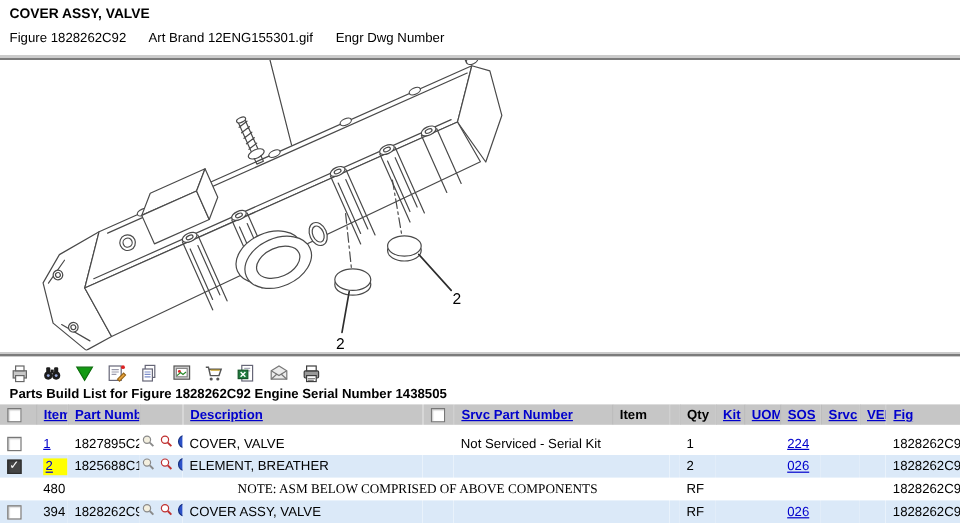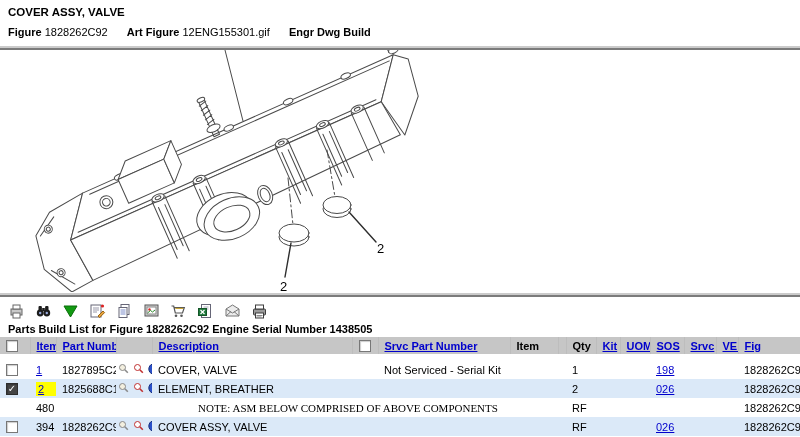--- a/index.html
+++ b/index.html
@@ -6,21 +6,21 @@
   html,body { margin:0; padding:0; }
   body {
     width:800px; height:437px; overflow:hidden;
     background:#fff; color:#000;
     font-family:"Liberation Sans", sans-serif; font-size:11px;
   }
   
   .hdr { height:45px; padding:6px 8px 0; }
   .hdr-title { font-weight:bold; font-size:11.5px; margin-bottom:8px; }
   .hdr-meta span { vertical-align:baseline; }
-  .lbl { font-weight:bold; }
+  .lbl { font-weight:normal; }
   .val { margin-right:16px; }
   .divider { height:5px; background:linear-gradient(#ffffff 0 1px, #cbcbcb 1px 3px, #7b7b7b 3px 5px); }
   
   .diagram { height:242px; position:relative; background:#fff; }
   .diagram svg { display:block; }
   
   .toolbar { padding:6px 8px 2px; display:flex; gap:10px; align-items:center; height:24px; }
   .tb-ico { display:inline-flex; width:17px; height:16px; cursor:pointer; }
   .list-title { font-weight:bold; padding:2px 8px 1px; font-size:11px; height:16px; }
   
@@ -48,23 +48,23 @@
   .cb.on::after { content:"\2713"; color:#fff; }
 </style>
 </head>
 <body>
 
 <div class="hdr">
   <div class="hdr-title">COVER ASSY, VALVE</div>
   <div class="hdr-meta">
     <span class="lbl">Figure</span>
     <span class="val">1828262C92</span>
-    <span class="lbl">Art Figure</span>
+    <span class="lbl">Art Brand</span>
     <span class="val">12ENG155301.gif</span>
-    <span class="lbl">Engr Dwg Build</span>
+    <span class="lbl">Engr Dwg Number</span>
   </div>
 </div>
 <div class="divider"></div>
 
 <div class="diagram">
   <svg width="800" height="242" viewBox="0 0 800 242">
     <g stroke="#4a4a4a" stroke-width="1" fill="none" stroke-linejoin="round" stroke-linecap="round">
 
       <line x1="225" y1="0" x2="243" y2="71"></line>
 
@@ -308,21 +308,21 @@
             </svg></span>
     </td>
     <td>COVER, VALVE</td>
     <td></td>
     <td>Not Serviced - Serial Kit</td>
     <td></td>
     <td></td>
     <td>1</td>
     <td></td>
     <td></td>
-    <td><span class="link">198</span></td>
+    <td><span class="link">224</span></td>
     <td></td>
     <td></td>
     <td class="fig-cell">1828262C92</td>
   </tr>
 
   <tr class="row alt">
     <td><span class="cb on"></span></td>
     <td><span class="hl"><span class="link">2</span></span></td>
     <td>1825688C1</td>
     <td class="icons-cell">

